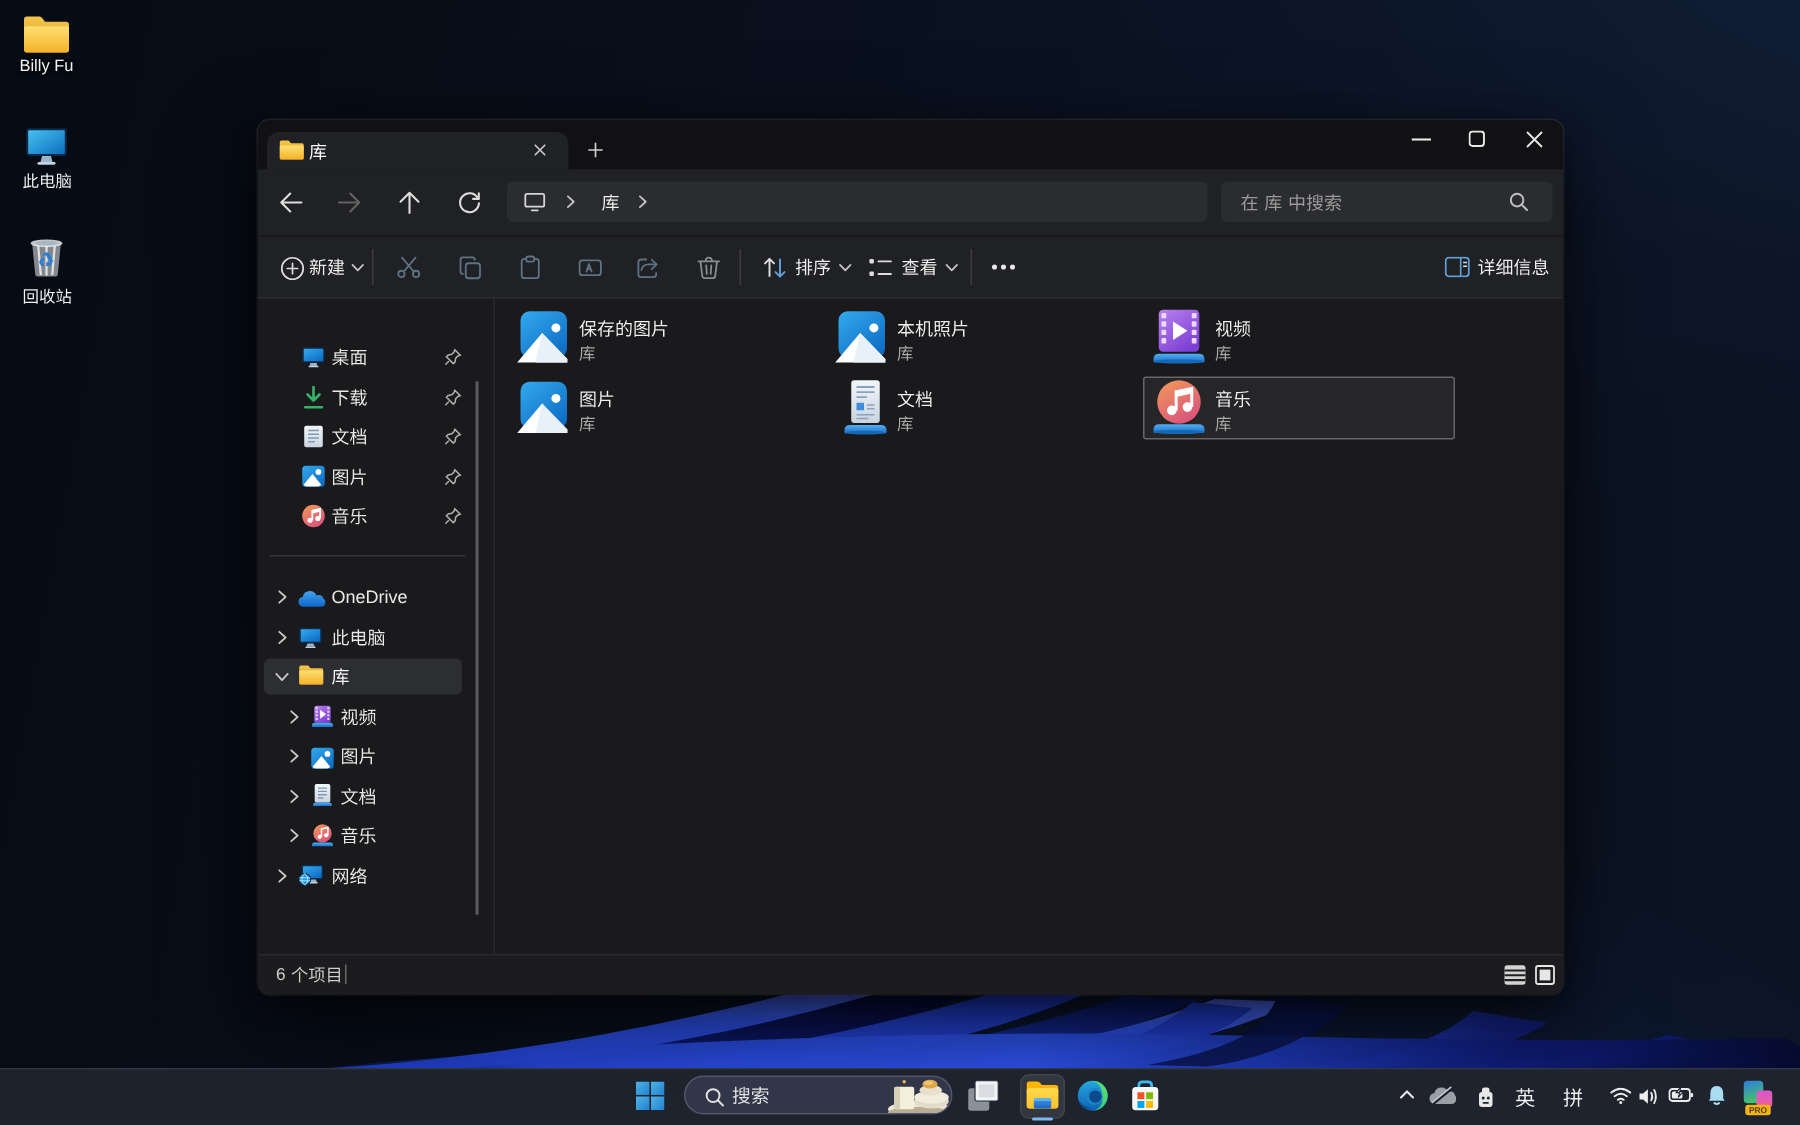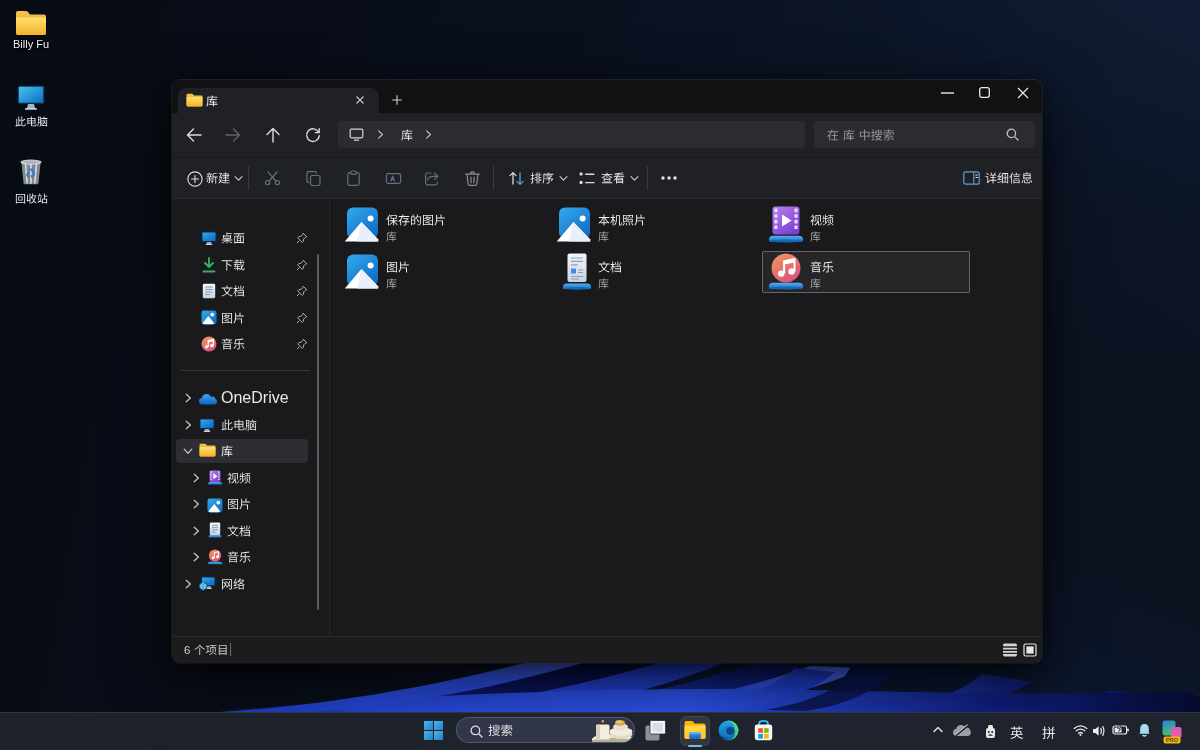--- a/index.html
+++ b/index.html
@@ -457,21 +457,21 @@
 
  <div class="abs" style="left:8px;top:290px;width:130px;height:1px;background:#36363a;"></div>
 
  
  <svg class="abs" style="left:11px;top:313px" width="10" height="10" viewBox="0 0 10 10">
       <path d="M3.2,1.2 L7.4,5 L3.2,8.8" stroke="#c8c8c8" stroke-width="1.2" fill="none" stroke-linecap="round" stroke-linejoin="round"></path>
     </svg>
  <svg class="abs" style="left:26px;top:312.5px" width="19" height="12" viewBox="0 0 19 12">
       <path d="M4.6,11.5 Q1,11.5 1,8.2 Q1,5.4 3.8,5 Q4.6,1 8.6,1 Q11.8,1 13,4 Q13.6,3.6 14.6,3.6 Q17,3.6 17.6,6 Q19,6.6 19,8.8 Q18.8,11.5 15.8,11.5 Z" fill="url(#cg)"></path>
     </svg>
- <div class="abs flex" style="left:49px;top:305px;height:26px;font-size:16px;color:#e8e8e8;">OneDrive</div>
+ <div class="abs flex" style="left:49px;top:305px;height:26px;font-size:12px;color:#e8e8e8;">OneDrive</div>
 
  <svg class="abs" style="left:11px;top:339.5px" width="10" height="10" viewBox="0 0 10 10">
       <path d="M3.2,1.2 L7.4,5 L3.2,8.8" stroke="#c8c8c8" stroke-width="1.2" fill="none" stroke-linecap="round" stroke-linejoin="round"></path>
     </svg>
  <svg class="abs" style="left:27px;top:338px" width="16" height="14" viewBox="0 0 16 14">
       <rect x="0.5" y="0.5" width="15" height="10.4" rx="1.2" fill="#0c2a48"></rect>
       <rect x="1.5" y="1.5" width="13" height="8.4" rx="0.6" fill="url(#pg)"></rect>
       <path d="M6,11 L10,11 L10.7,13 L5.3,13 Z" fill="#9fb3c8"></path>
       <rect x="4.6" y="13" width="6.8" height="1" rx="0.5" fill="#c3d3e2"></rect>
     </svg>

